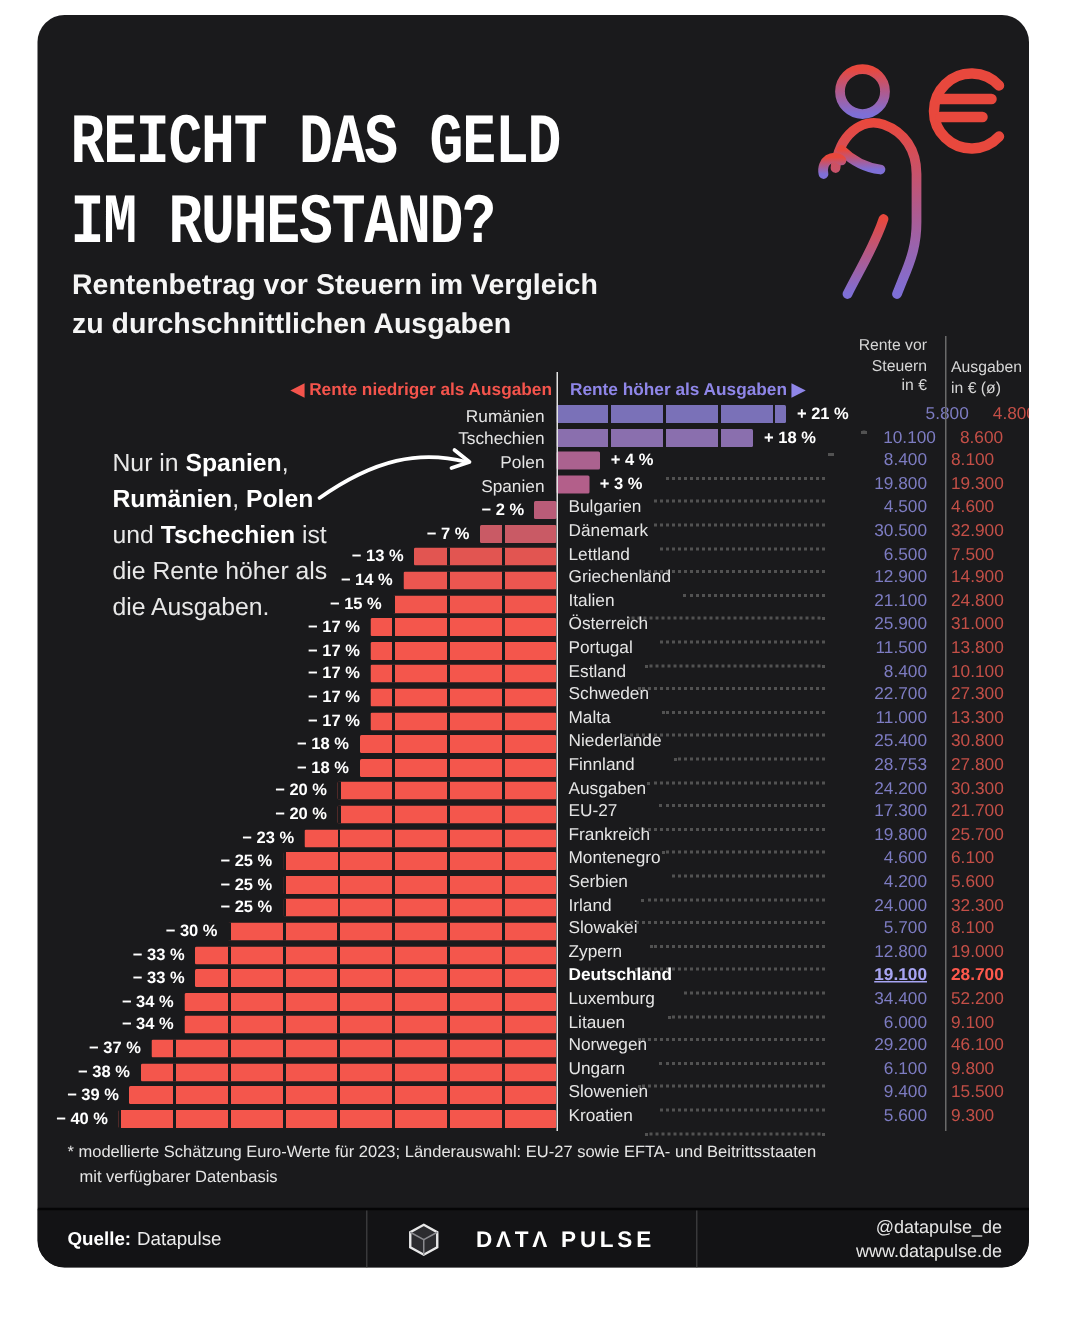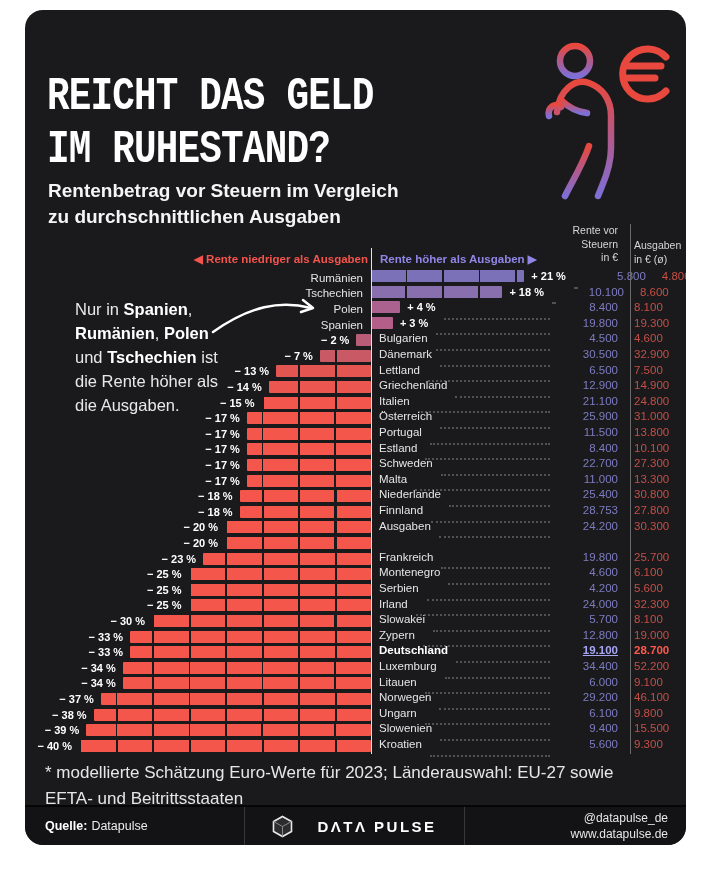--- a/index.html
+++ b/index.html
@@ -53,21 +53,21 @@
   .leader{flex:1 1 auto;border-bottom:2px dotted #525252;margin:0 8px;transform:translateY(3px);min-width:4px;}
   .v-rente{flex:0 0 60px;text-align:right;color:#7d7cc2;font-size:11.5px;}
   .v-ausg{flex:0 0 44px;margin-left:16px;text-align:left;color:#c44f47;font-size:11.5px;}
   .row.bold .cname{color:#ffffff;font-weight:bold;}
   .row.bold .v-rente{color:#a8a6f4;font-weight:bold;text-decoration:underline;}
   .row.bold .v-ausg{color:#ff594d;font-weight:bold;}
   .axis-line{position:absolute;left:346px;top:238px;width:1px;height:506px;background:#e3e3e3;}
   .col-sep{position:absolute;left:605px;top:214px;width:1px;height:530px;background:#6a6a6a;}
   
   .footnote{position:absolute;left:20px;top:750px;right:20px;color:#e6e6e6;
-    font-size:17px;line-height:1.5;}
+    font-size:11px;line-height:1.5;}
   .footnote .fn2{padding-left:8px;}
   
   .footer{
     position:absolute;left:0;bottom:0;width:100%;height:38px;background:#131315;
     border-top:2px solid #050506;border-radius:0 0 18px 18px;display:flex;align-items:stretch;
   }
   .f-sec{display:flex;align-items:center;}
   .f-left{flex:0 0 219px;padding-left:20px;box-sizing:border-box;color:#ececec;font-size:12.5px;}
   .f-left b{color:#ffffff;margin-right:4px;}
   .f-center{flex:0 0 219px;justify-content:center;border-left:1px solid #39393b;border-right:1px solid #39393b;}
@@ -342,20 +342,26 @@
           <span class="cname">Ausgaben</span>
           <span class="leader"></span>
           <span class="v-rente">24.200</span>
           <span class="v-ausg">30.300</span>
         </div>
       </div>
       <div class="row" style="top: 265.2px;">
         <div class="lzone">
           <span class="pct">− 20 %</span>
           <div class="bar" style="width: 146px; background-color: rgb(244, 86, 76); background-image: repeating-linear-gradient(to left, transparent 0px, transparent 34.5px, rgb(26, 26, 28) 34.5px, rgb(26, 26, 28) 36.5px);"></div>
+        </div>
+        <div class="rzone">
+          <span class="cname">EU-27</span>
+          <span class="leader"></span>
+          <span class="v-rente">17.300</span>
+          <span class="v-ausg">21.700</span>
         </div>
       </div>
       <div class="row" style="top: 280.8px;">
         <div class="lzone">
           <span class="pct">− 23 %</span>
           <div class="bar" style="width: 167.9px; background-color: rgb(244, 86, 76); background-image: repeating-linear-gradient(to left, transparent 0px, transparent 34.5px, rgb(26, 26, 28) 34.5px, rgb(26, 26, 28) 36.5px);"></div>
         </div>
         <div class="rzone">
           <span class="cname">Frankreich</span>
           <span class="leader"></span>

